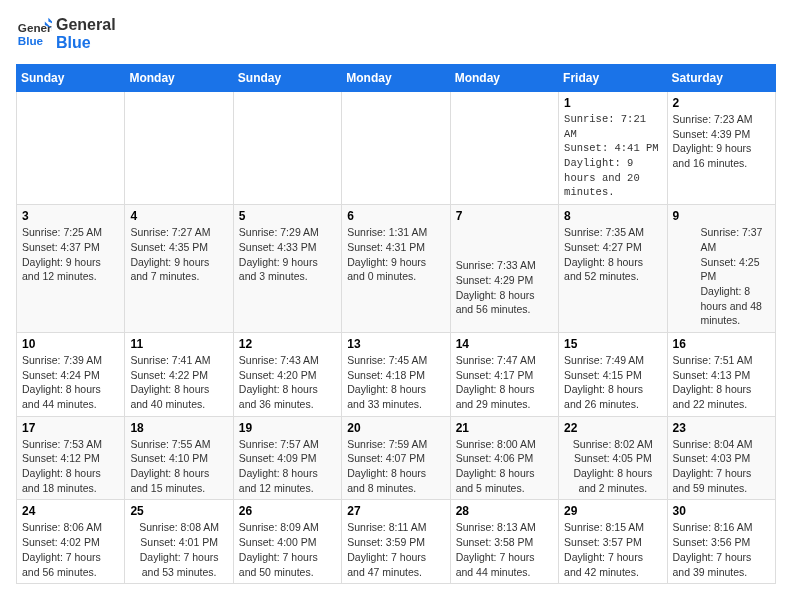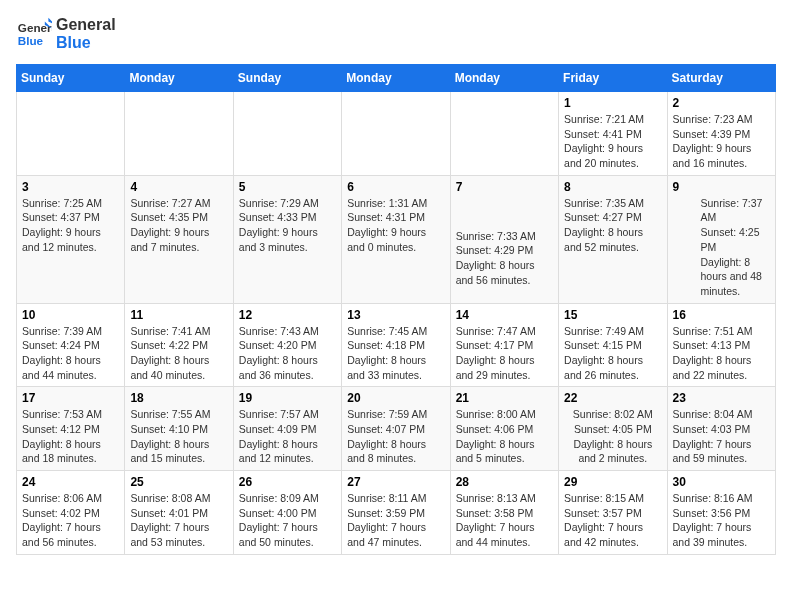--- a/index.html
+++ b/index.html
@@ -116,21 +116,21 @@
   </thead>
   <tbody id="calendar-body">
   <tr>
         <td class="empty-cell"></td>
         <td class="empty-cell"></td>
         <td class="empty-cell"></td>
         <td class="empty-cell"></td>
         <td class="empty-cell"></td>
         <td>
           <span class="day-num">1</span>
-          <div class="day-detail" style="white-space: pre-line;">Sunrise: 7:21 AM
+          <div class="day-detail" style="white-space: pre-line; font-family: Liberation Mono, monospace;">Sunrise: 7:21 AM
 Sunset: 4:41 PM
 Daylight: 9 hours and 20 minutes.</div>
         </td>
         <td>
           <span class="day-num">2</span>
           <div class="day-detail" style="white-space: pre-line;">Sunrise: 7:23 AM
 Sunset: 4:39 PM
 Daylight: 9 hours and 16 minutes.</div>
         </td>
       </tr>
@@ -268,21 +268,21 @@
       </tr>
       <tr>
         <td>
           <span class="day-num">24</span>
           <div class="day-detail" style="white-space: pre-line;">Sunrise: 8:06 AM
 Sunset: 4:02 PM
 Daylight: 7 hours and 56 minutes.</div>
         </td>
         <td>
           <span class="day-num">25</span>
-          <div class="day-detail" style="white-space: pre-line;">Sunrise: 8:08 AM
+          <div class="day-detail" style="white-space: pre-line; text-align: center;">Sunrise: 8:08 AM
 Sunset: 4:01 PM
 Daylight: 7 hours and 53 minutes.</div>
         </td>
         <td>
           <span class="day-num">26</span>
           <div class="day-detail" style="white-space: pre-line;">Sunrise: 8:09 AM
 Sunset: 4:00 PM
 Daylight: 7 hours and 50 minutes.</div>
         </td>
         <td>

